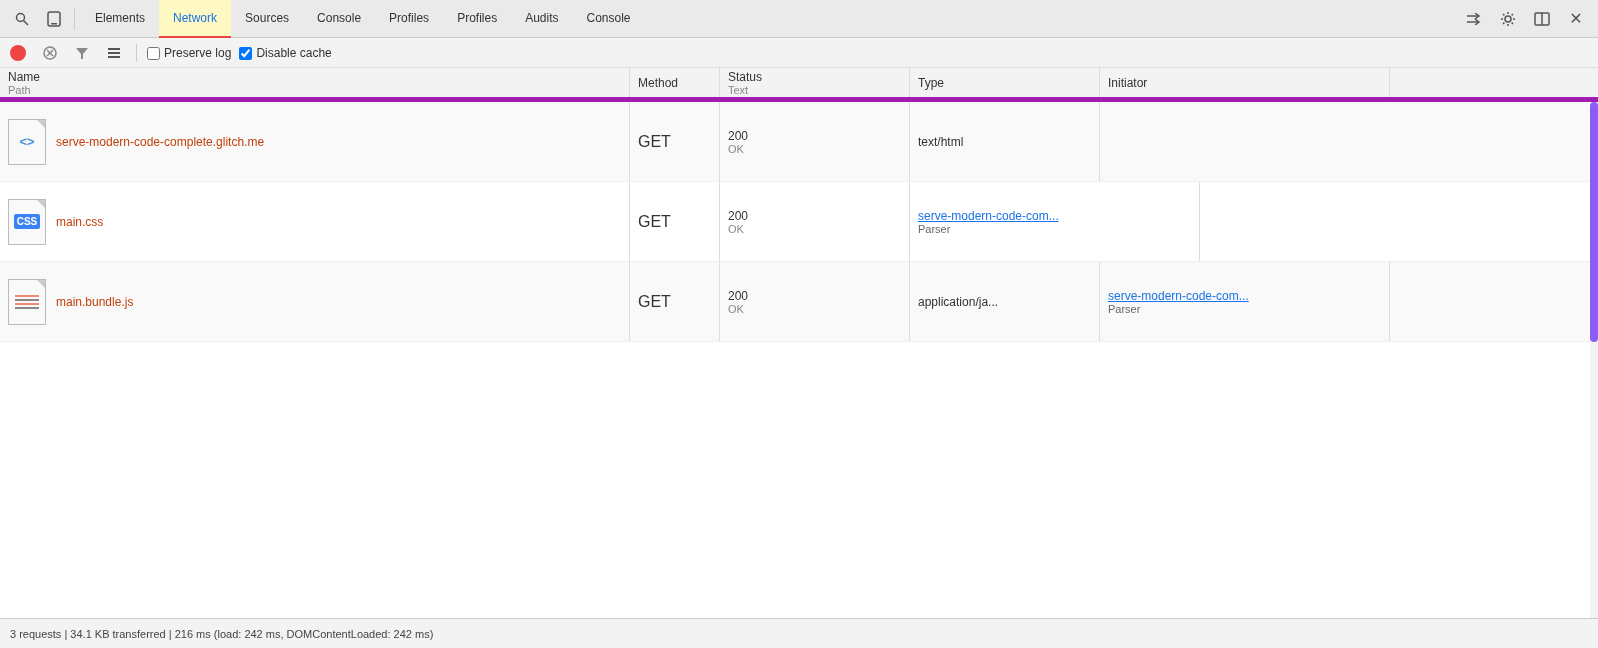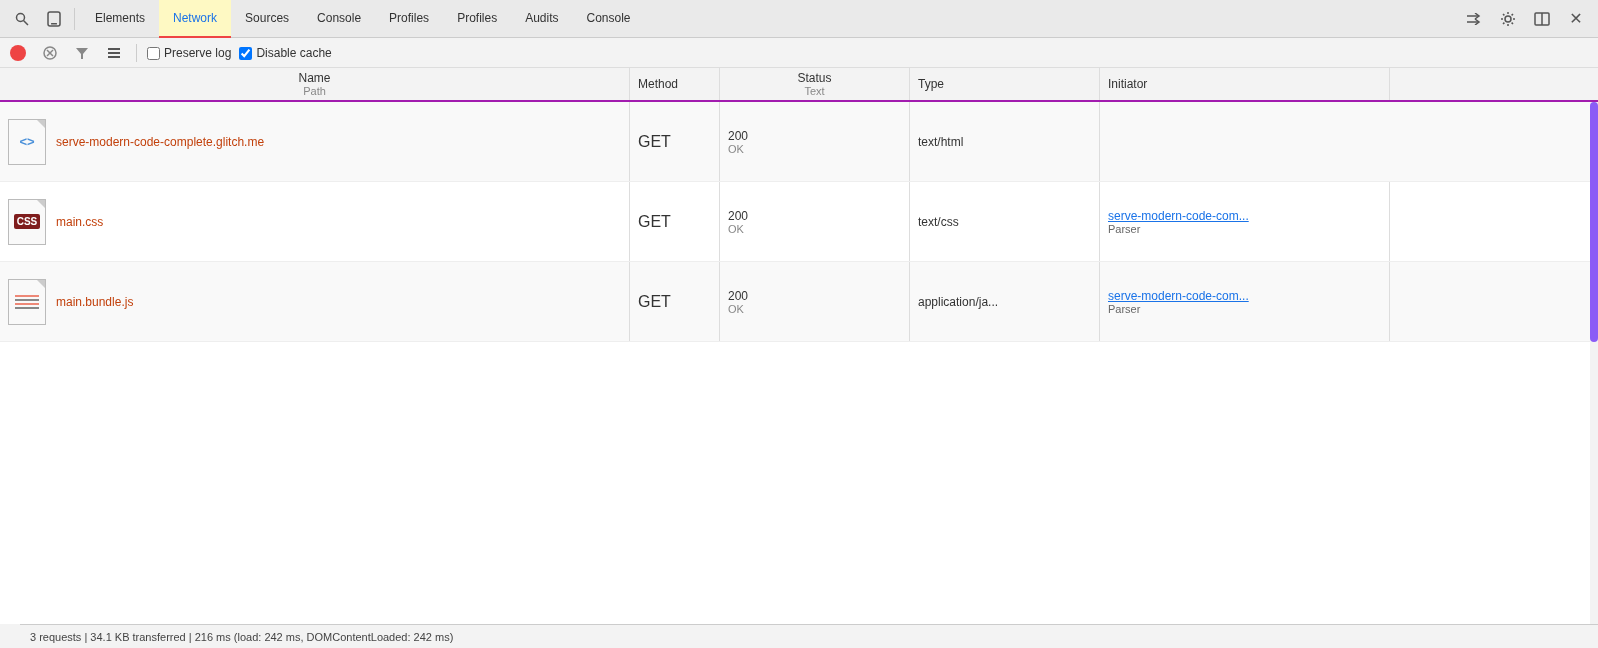--- a/index.html
+++ b/index.html
@@ -130,26 +130,25 @@
       flex: 1;
       overflow: hidden;
       display: flex;
       flex-direction: column;
       background: #fff;
     }
 
     
     .table-header {
       display: flex;
-      border-bottom: 2px solid #a21caf;
+      border-bottom: 5px solid #a21caf;
       background: #f3f3f3;
       height: 34px;
       align-items: stretch;
       flex-shrink: 0;
-      text-align: center;
     }
     .col-name {
       flex: 0 0 630px;
       border-right: 1px solid #ddd;
       padding: 2px 8px;
       display: flex;
       flex-direction: column;
       justify-content: center;
     }
     .col-method {
@@ -303,29 +302,28 @@
       right: 0;
       top: 0;
       width: 8px;
       height: 240px;
       background: #8b5cf6;
       border-radius: 4px;
     }
 
     
     .status-bar {
-      height: 24px;
+      height: 30px;
       background: #f3f3f3;
       border-top: 1px solid #ccc;
       display: flex;
       align-items: center;
       padding: 0 10px;
       font-size: 11px;
       color: #444;
-      margin-left: 20px;
     }
 
     
     .icon-box {
       width: 38px;
       height: 46px;
       border: 1px solid #bbb;
       background: #f9f9f9;
       display: flex;
       flex-direction: column;
@@ -344,21 +342,21 @@
     }
     .icon-box-html {
       font-size: 13px;
       color: #4a90d9;
       font-weight: bold;
     }
     .icon-box-css {
       font-size: 10px;
       color: #fff;
       font-weight: bold;
-      background: #7f1d1d;
+      background: #3b82f6;
       padding: 2px 3px;
       border-radius: 2px;
     }
     .icon-lines {
       display: flex;
       flex-direction: column;
       gap: 2px;
       padding: 2px;
     }
     .icon-line {
@@ -521,23 +519,20 @@
           <span class="icon-box-css">CSS</span>
         </div>
         <span class="row-filename">main.css</span>
       </div>
       <div class="row-method-cell">
         <span>GET</span>
       </div>
       <div class="row-status-cell">
         <span class="status-code">200</span>
         <span class="status-text">OK</span>
-      </div>
-      <div class="row-type-cell">
-        <span>text/css</span>
       </div>
       <div class="row-initiator-cell">
         <span class="initiator-link">serve-modern-code-com...</span>
         <span class="initiator-sub">Parser</span>
       </div>
       <div class="row-size-cell">
         <span></span>
       </div>
     </div>
 

